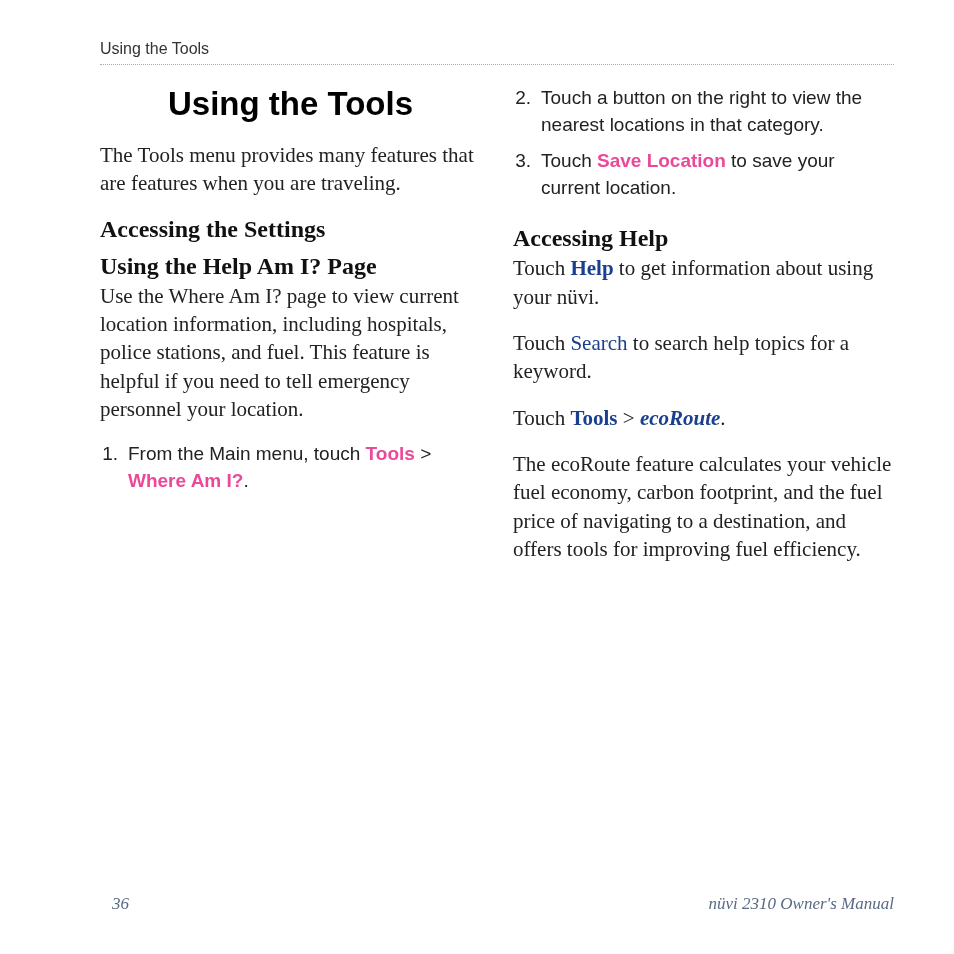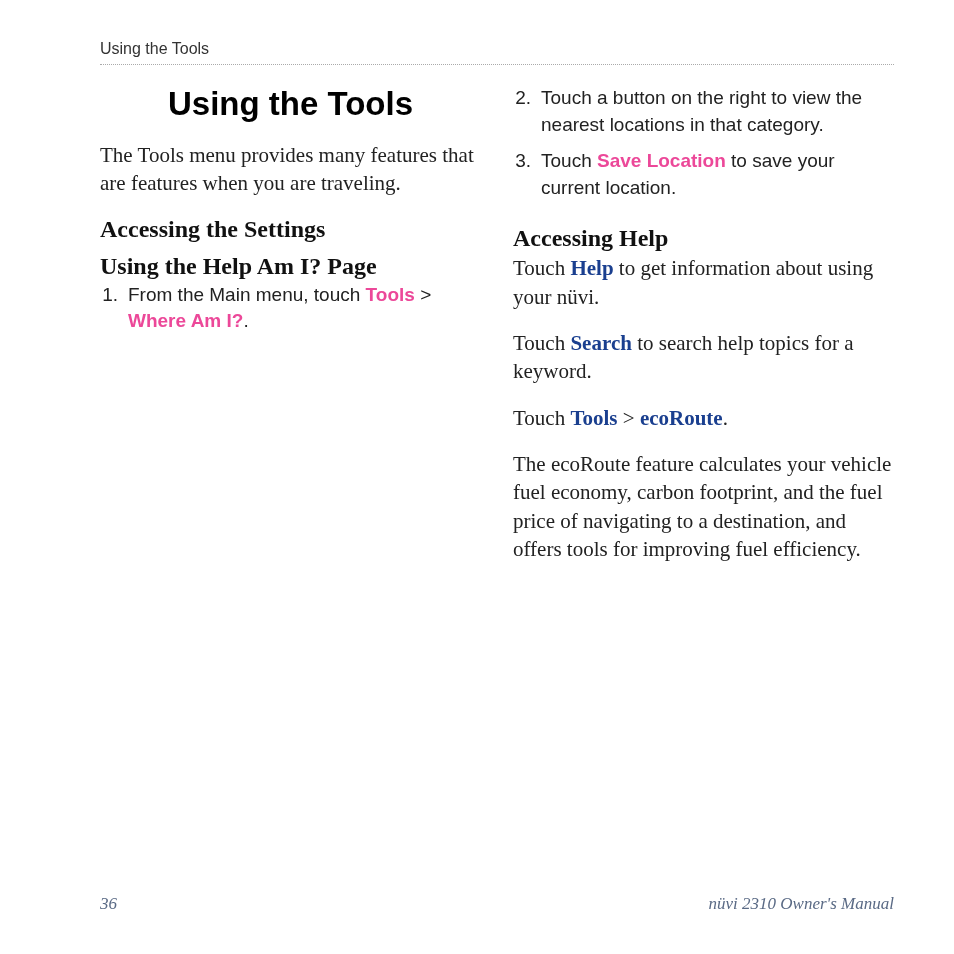--- a/index.html
+++ b/index.html
@@ -65,21 +65,21 @@
   ol.steps li .num {
     flex: 0 0 28px;
     text-align: right;
     padding-right: 10px;
   }
   ol.steps li .txt { flex: 1; }
   .tm { font-size: 0.6em; vertical-align: super; }
   .footer {
     position: absolute;
     bottom: 40px;
-    left: 100px;
+    left: 112px;
     right: 60px;
     display: flex;
     justify-content: space-between;
     font-style: italic;
     font-family: "Times New Roman", Times, serif;
     font-size: 17px;
     color: #5a6a85;
   }
 </style>
 </head>
@@ -91,20 +91,21 @@
 
   <div class="col">
     <h1 class="title">Using the Tools</h1>
 
     <p class="body">The Tools menu provides many features that are features when you are traveling.</p>
 
 
     <h2 class="section">Accessing the Settings</h2>
 
     <h2 class="section">Using the Help Am I? Page</h2>
+    <p class="body">Use the Where Am I? page to view current location information, including hospitals, police stations, and fuel. This feature is helpful if you need to tell emergency personnel your location.</p>
 
     <ol class="steps">
       <li>
         <span class="num">1.</span>
         <span class="txt">
           <span>From the Main menu, touch </span><span class="step-bold">Tools</span><span> &gt; </span><span class="step-bold">Where Am I?</span><span>.</span>
         </span>
       </li>
     </ol>
   </div>
@@ -121,25 +122,25 @@
           <span>Touch </span><span class="step-bold">Save Location</span><span> to save your current location.</span>
         </span>
       </li>
     </ol>
 
     <h2 class="section" style="margin-top:24px;">Accessing Help</h2>
     <p class="body">
       <span>Touch </span><span class="link" style="font-weight:bold;">Help</span><span> to get information about using your nüvi.</span>
     </p>
     <p class="body">
-      <span>Touch </span><span class="link" style="font-weight:bold;">Search</span><span> to search help topics for a keyword.</span>
+      <span>Touch </span><span class="link" style="font-weight:normal;">Search</span><span> to search help topics for a keyword.</span>
     </p>
 
     <p class="body">
-      <span>Touch </span><span class="link" style="font-weight:bold;">Tools</span><span> &gt; </span><span class="link" style="font-weight:bold;">ecoRoute</span><span>.</span>
+      <span>Touch </span><span class="link" style="font-weight:bold;">Tools</span><span> &gt; </span><span class="link" style="font-weight:bold;font-style:italic;">ecoRoute</span><span>.</span>
     </p>
     <p class="body">The ecoRoute feature calculates your vehicle fuel economy, carbon footprint, and the fuel price of navigating to a destination, and offers tools for improving fuel efficiency.</p>
   </div>
 
 </div>
 
 <div class="footer">
   <span>36</span>
   <span>nüvi 2310 Owner's Manual</span>
 </div>

